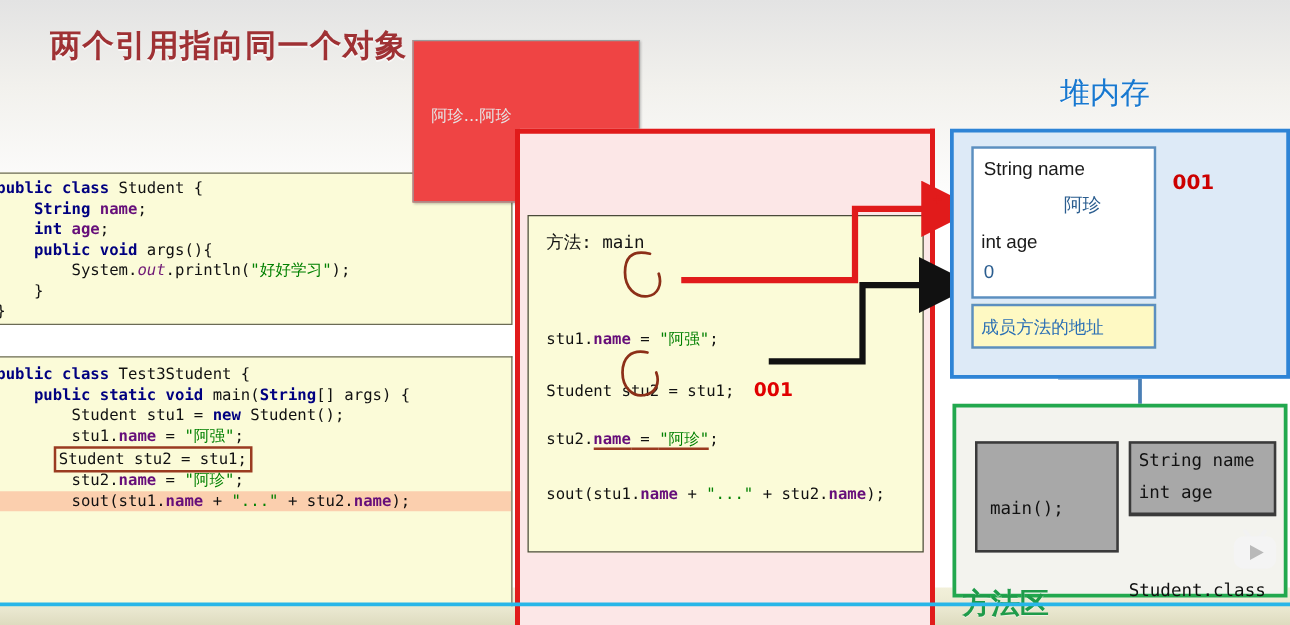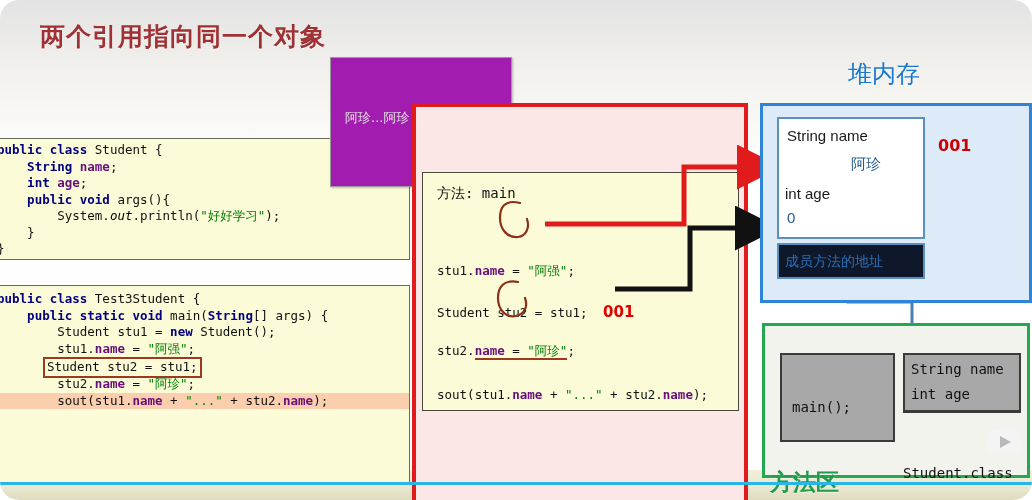--- a/index.html
+++ b/index.html
@@ -2,21 +2,21 @@
 <html><head>
 <meta charset="utf-8">
 <style>
   html,body{margin:0;padding:0;}
   body{
     width:1032px;height:500px;overflow:hidden;
     font-family:"Liberation Sans","DejaVu Sans",sans-serif;
     background:#ffffff;
     position:relative;
   }
-  #stage{position:absolute;left:0;top:0;width:1032px;height:500px;overflow:hidden;border-radius:19px;}
+  #stage{position:absolute;left:0;top:0;width:1032px;height:500px;overflow:hidden;}
 
   
   .slide-bg{
     position:absolute;left:0;top:0;width:1032px;height:500px;
     background:linear-gradient(180deg,#e3e3e3 0%,#f2f1ed 14%,#ffffff 34%,#ffffff 100%);
   }
   
   .bottom-band{
     position:absolute;left:0;top:470px;width:1032px;height:30px;
     background:linear-gradient(180deg,#f2f0da 0%,#e9e7cf 60%,#dedbbf 100%);
@@ -36,55 +36,54 @@
     font-family:"DejaVu Sans Mono","Liberation Mono",monospace;
     font-size:12.5px;line-height:16.5px;color:#111;
     overflow:hidden;box-sizing:border-box;
   }
   .codepanel.p1{left:-8px;top:138px;width:418px;height:122px;}
   .codepanel.p2{left:-8px;top:285px;width:418px;height:200px;border-bottom:none;}
   .code-line{white-space:pre;padding:0 4px;}
   .kw{color:#000080;font-weight:bold;}
   .fld{color:#660e7a;font-weight:bold;}
   .str{color:#008000;}
-  .ital{font-style:italic;color:#000000;}
+  .ital{font-style:italic;color:#701a75;}
   .plain{color:#111;}
 
   
   .hl-row{background:#fbcfae;}
   .box-row{
     display:inline-block;border:2px solid #9a3b20;box-sizing:border-box;
     padding:0 2px;margin-left:46px;
   }
 
   
   .console{
     position:absolute;left:330px;top:32px;width:182px;height:130px;
-    background:#a21caf;border:1px solid #9a9a9a;box-sizing:border-box;
+    background:#ef4444;border:1px solid #9a9a9a;box-sizing:border-box;
     box-shadow:1px 1px 2px rgba(0,0,0,.25);
-    margin-top:25px;
   }
   .console-text{
     position:absolute;left:14px;top:51px;color:#e6e6e6;font-size:13px;
     font-family:"DejaVu Sans","Liberation Sans",sans-serif;white-space:nowrap;
   }
 
   
   .stack-label{
     position:absolute;left:540px;top:58px;
     font-size:24px;font-weight:bold;color:#e60000;white-space:nowrap;
     text-shadow:0 1px 0 rgba(255,255,255,.7);
   }
   .stack-box{
     position:absolute;left:412px;top:103px;width:336px;height:397px;
     background:#fce7e7;border:4px solid #e11b1b;border-bottom:none;
     box-sizing:border-box;
   }
   .stack-method{
-    position:absolute;left:422px;top:172px;width:317px;height:239px;
+    position:absolute;left:422px;top:172px;width:317px;height:270px;
     background:#fbfbd8;border:1px solid #4a4a3a;box-sizing:border-box;
     font-family:"DejaVu Sans Mono","Liberation Mono",monospace;
     font-size:12.5px;color:#111;overflow:hidden;
   }
   .sm-line{position:absolute;white-space:nowrap;left:14px;}
   .addr{color:#e00000;font-weight:bold;font-size:15px;
         font-family:"DejaVu Sans","Liberation Sans",sans-serif;}
 
   
   .ink{position:absolute;pointer-events:none;}
@@ -104,21 +103,21 @@
   }
   .obj-box{
     position:absolute;left:777px;top:117px;width:148px;height:122px;
     background:#ffffff;border:2px solid #5b8fc0;box-sizing:border-box;
   }
   .obj-txt{position:absolute;white-space:nowrap;color:#1a1a1a;
            font-family:"Liberation Sans","DejaVu Sans",sans-serif;font-size:15px;}
   .obj-val{color:#2a5d8f;}
   .method-addr-box{
     position:absolute;left:777px;top:243px;width:148px;height:36px;
-    background:#0f172a;border:2px solid #5b8fc0;box-sizing:border-box;
+    background:#fef9c3;border:2px solid #5b8fc0;box-sizing:border-box;
   }
   .method-addr-txt{
     position:absolute;left:6px;top:8px;color:#2a6fb5;font-size:14px;white-space:nowrap;
   }
   .heap-id{
     position:absolute;left:938px;top:136px;color:#cc0000;font-weight:bold;font-size:16px;
     font-family:"DejaVu Sans","Liberation Sans",sans-serif;
   }
 
   

